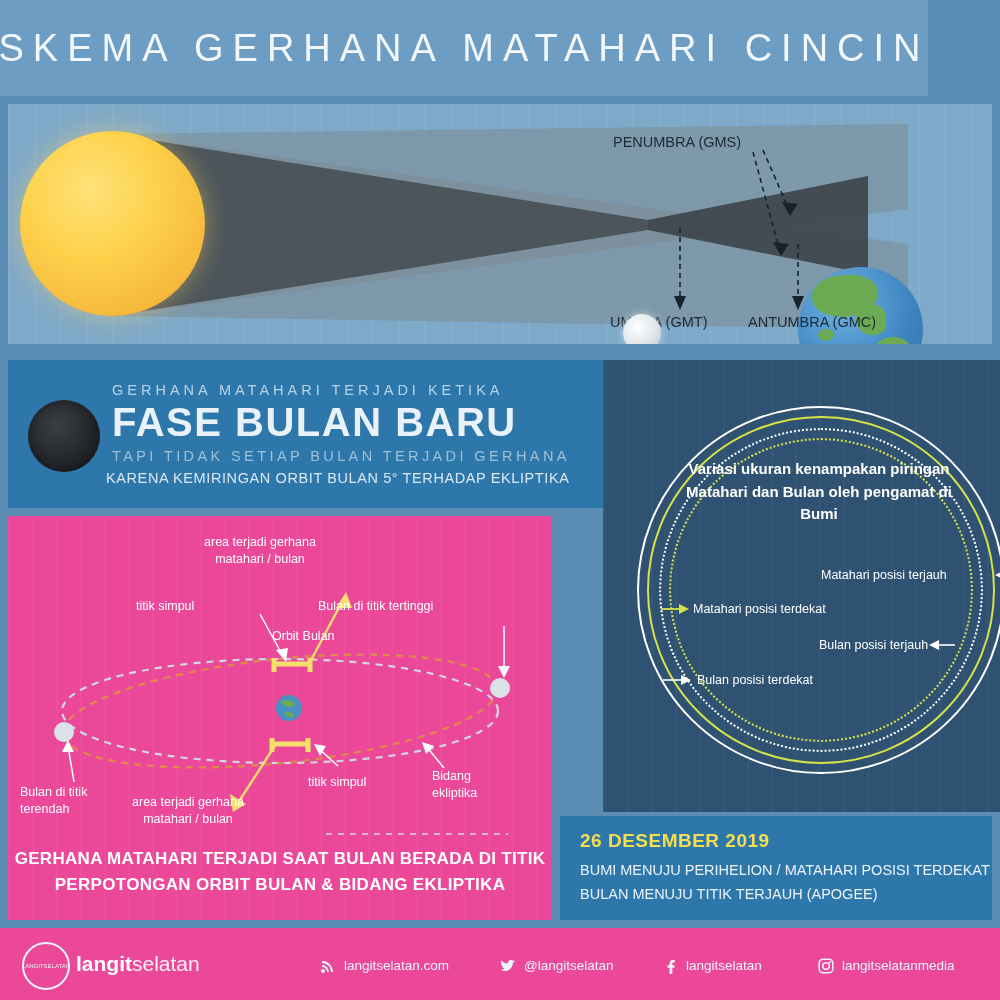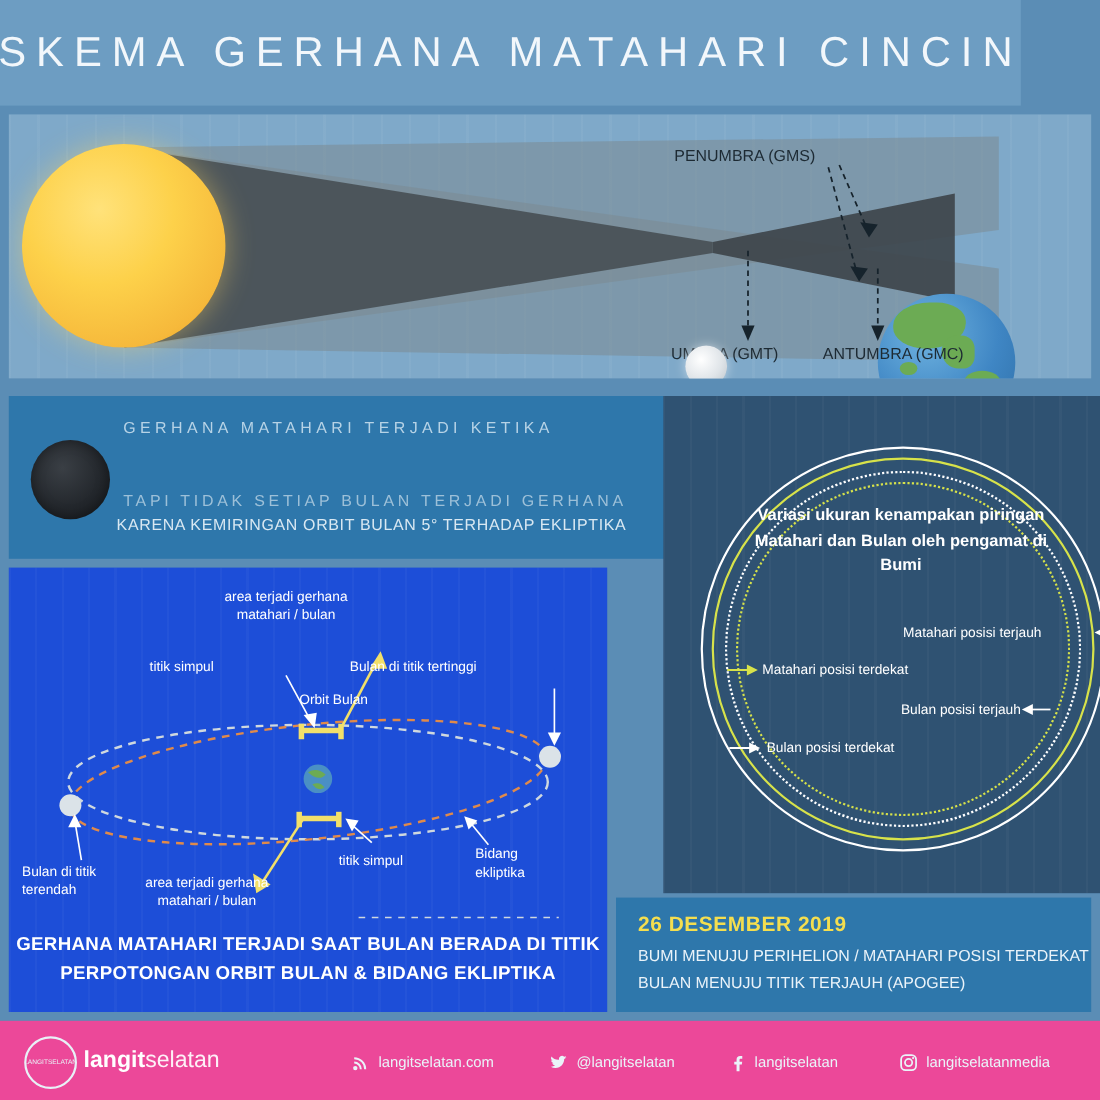--- a/index.html
+++ b/index.html
@@ -105,21 +105,21 @@
     position:absolute;left:560px;top:816px;width:432px;height:104px;
     background:#2e77ab;
   }
   .datebox .d1{position:absolute;left:20px;top:14px;color:#f4de4f;font-size:19px;font-weight:bold;letter-spacing:0.5px;}
   .datebox .d2{position:absolute;left:20px;top:46px;color:#eaf3f9;font-size:14.5px;}
   .datebox .d3{position:absolute;left:20px;top:70px;color:#eaf3f9;font-size:14.5px;}
 
   
   .orbit{
     position:absolute;left:8px;top:516px;width:544px;height:404px;
-    background:#1d4ed8;overflow:hidden;
+    background:#ec4899;overflow:hidden;
   }
   .orbit .stripes{
     position:absolute;inset:0;
     background:repeating-linear-gradient(90deg,
       rgba(255,255,255,0.03) 0px, rgba(255,255,255,0.03) 2px,
       rgba(0,0,0,0) 2px, rgba(0,0,0,0) 24px);
   }
   .olbl{position:absolute;color:#ffffff;font-size:12.5px;line-height:1.35;}
   .orbit .bottomtext{
     position:absolute;left:0;top:330px;width:544px;text-align:center;
@@ -191,20 +191,21 @@
     </svg>
 
     <div class="lbl" style="left:605px;top:30px;">PENUMBRA (GMS)</div>
     <div class="lbl" style="left:602px;top:210px;">UMBRA (GMT)</div>
     <div class="lbl" style="left:740px;top:210px;">ANTUMBRA (GMC)</div>
   </div>
 
   <div class="fase">
     <div class="newmoon"></div>
     <div class="t1">GERHANA MATAHARI TERJADI KETIKA</div>
+    <div class="t2">FASE BULAN BARU</div>
     <div class="t3">TAPI TIDAK SETIAP BULAN TERJADI GERHANA</div>
     <div class="t4">KARENA KEMIRINGAN ORBIT BULAN 5° TERHADAP EKLIPTIKA</div>
   </div>
 
   <div class="variasi">
     <div class="stripes"></div>
     <div class="ring r1"></div>
     <div class="ring r2"></div>
     <div class="ring r3"></div>
     <div class="ring r4"></div>

